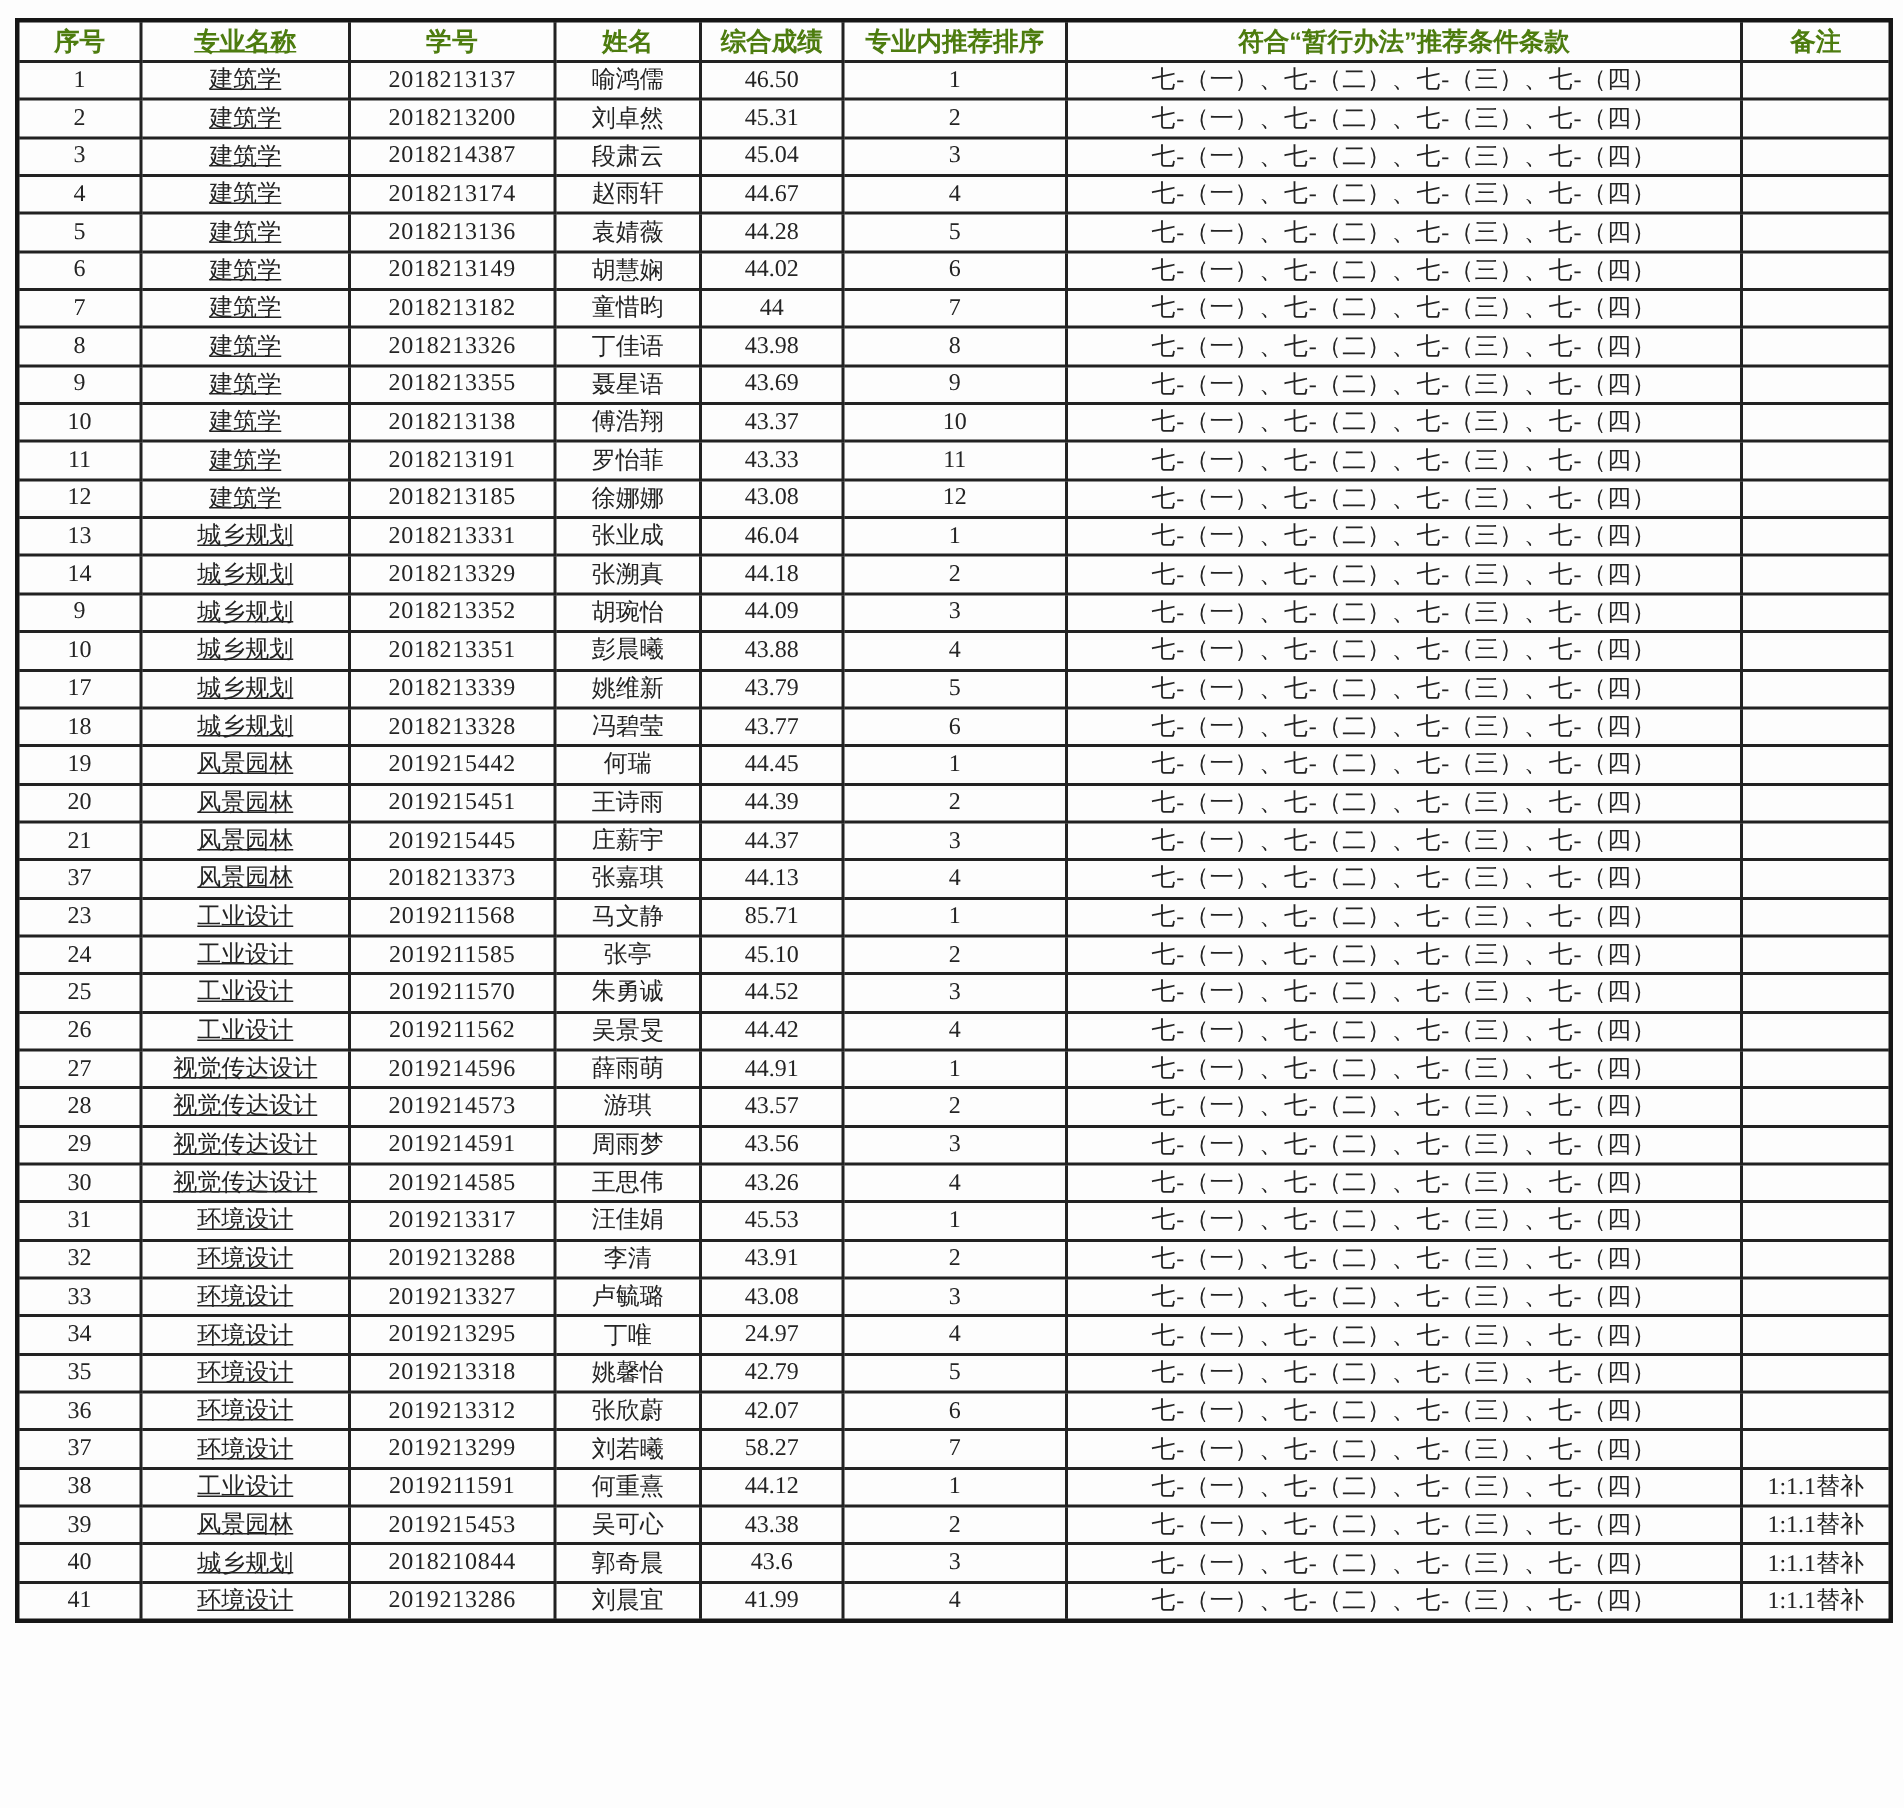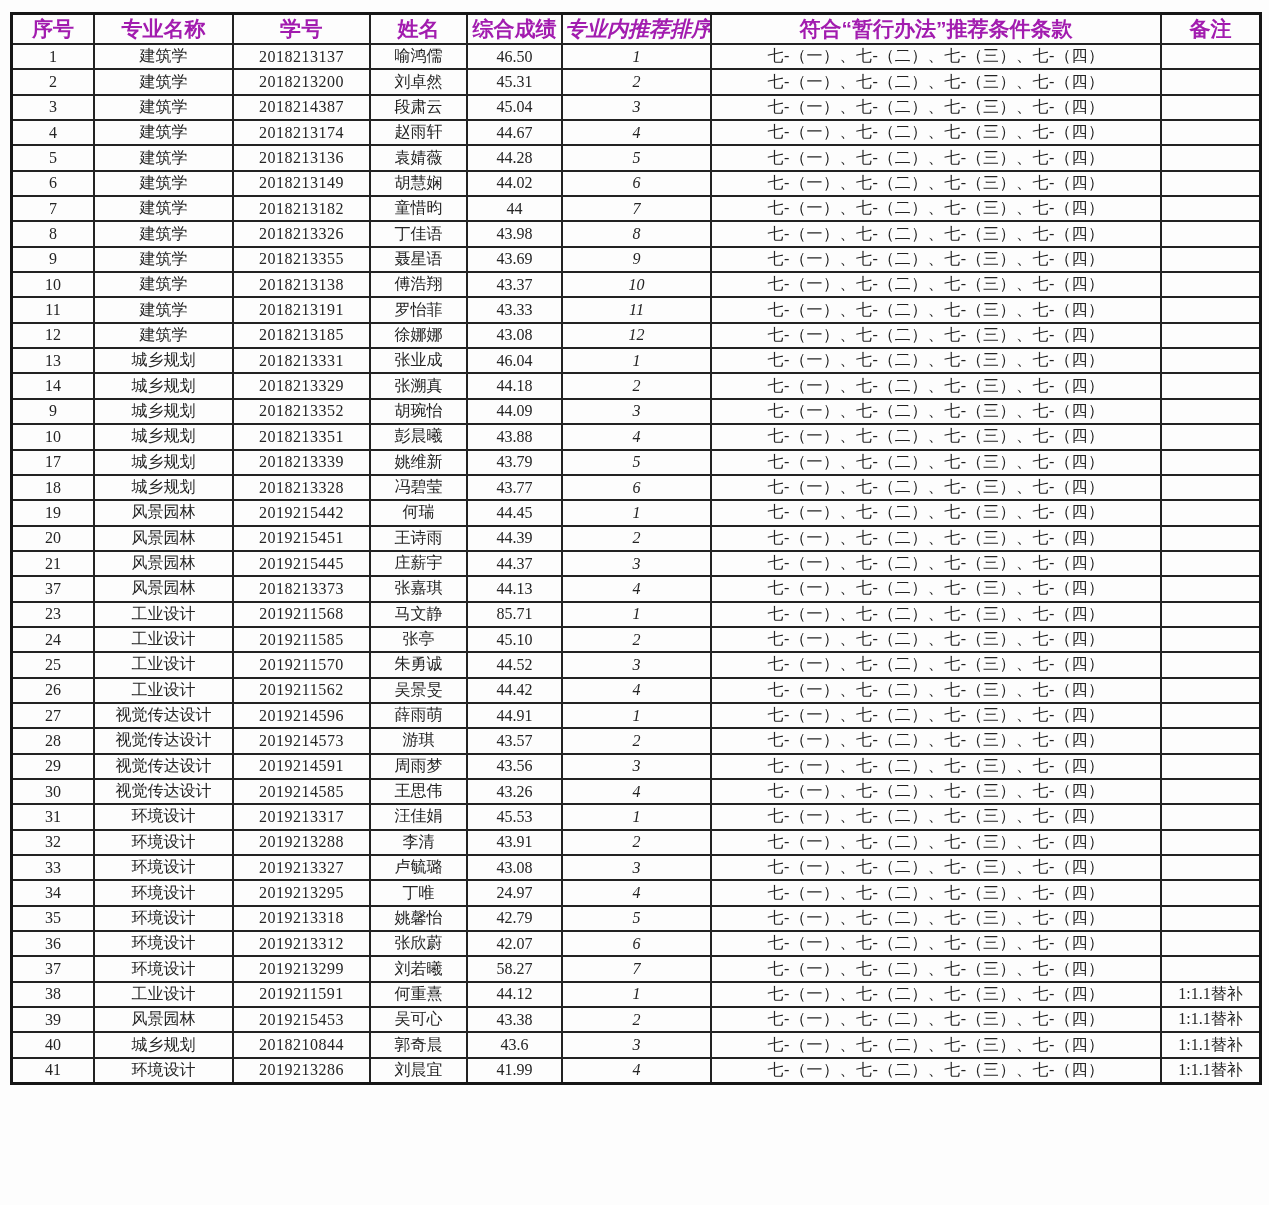--- a/index.html
+++ b/index.html
@@ -39,36 +39,36 @@
     height: 27px;
     font-size: 29px;
     font-weight: bold;
     letter-spacing: 0.5px;
     font-family: "Liberation Serif", "DejaVu Serif", serif;
     color: #141414;
     line-height: 27px;
   }
   tr.header-row th {
     height: 25px;
-    font-size: 21px;
+    font-size: 17px;
     font-weight: bold;
     font-family: "Liberation Sans", "DejaVu Sans", sans-serif;
-    color: #a21caf;
+    color: #4d7c0f;
   }
   tr.data-row td {
     height: 23.35px;
     font-size: 16px;
     color: #242424;
   }
   td.c-no      { width: 96px;  }
-  td.c-major, th.c-major { width: 133px; }
+  td.c-major, th.c-major { width: 133px; text-decoration: underline; }
   td.c-id,    th.c-id    { width: 131px; font-size: 17px; letter-spacing: 0.5px; }
   td.c-name,  th.c-name  { width: 91px;  }
   td.c-score, th.c-score { width: 89px;  font-size: 16px; }
-  td.c-rank,  th.c-rank  { width: 143px; font-style: italic; }
+  td.c-rank,  th.c-rank  { width: 143px; }
   td.c-cond,  th.c-cond  { width: 444px; }
   td.c-remark,th.c-remark{ width: 93px;  font-size: 15px; }
   td.c-cond { letter-spacing: 0.5px; }
 </style>
 </head>
 <body>
 
 <div class="page">
   <table class="roster">
     <tbody>

